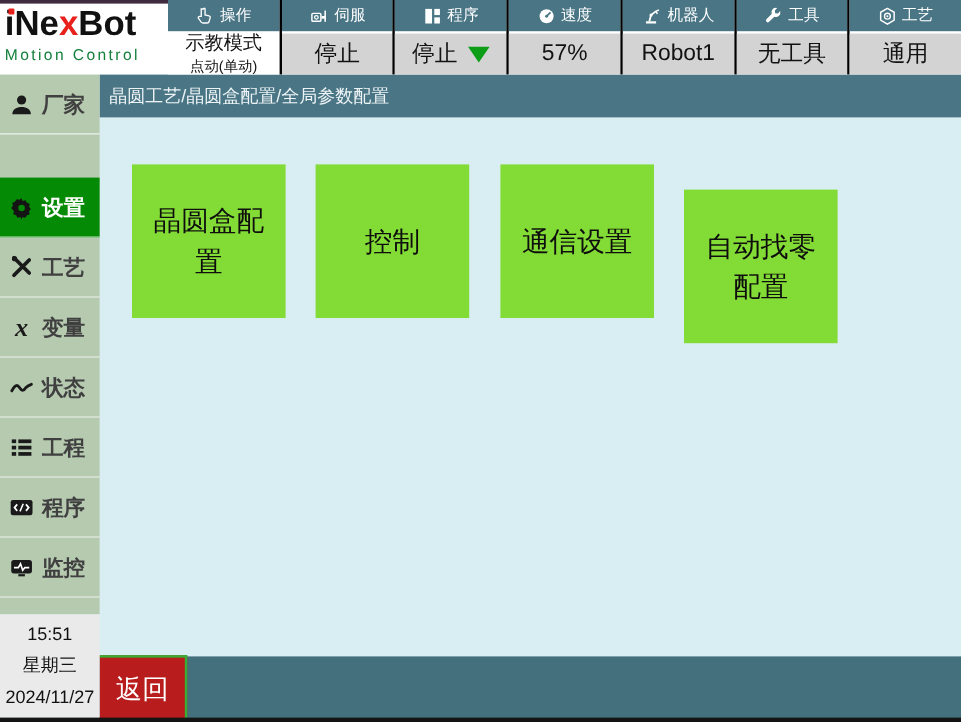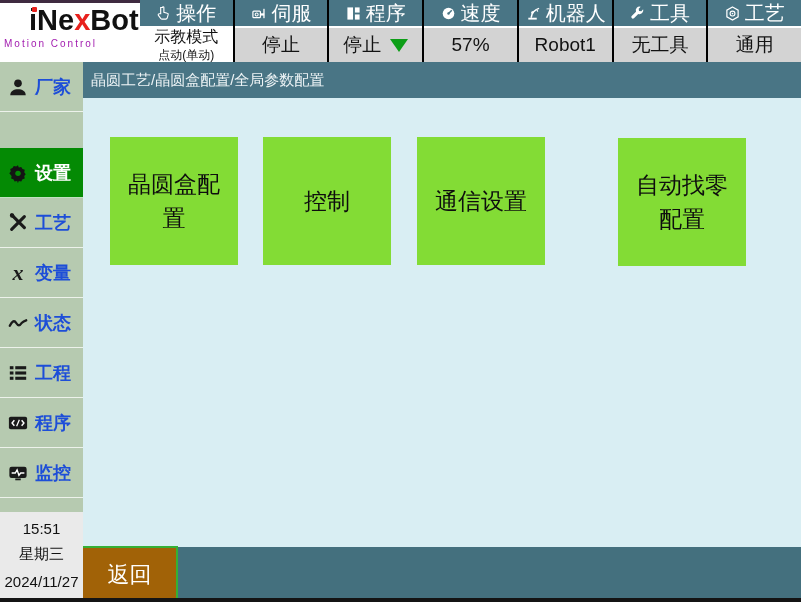--- a/index.html
+++ b/index.html
@@ -3,63 +3,63 @@
 <meta charset="utf-8">
 <style>
   * { margin:0; padding:0; box-sizing:border-box; }
   html,body { background:#555; }
   body { font-family:"Liberation Sans","DejaVu Sans",sans-serif; }
   .screen { position:relative; width:801px; height:602px; background:#d9eef3; overflow:hidden; margin:0 auto; }
 
   
   .logo-cell { position:absolute; left:0; top:0; width:140px; height:62px; background:#ffffff; z-index:3; padding-top:6px; padding-left:4px; }
   .logo-artifact { position:absolute; left:0; top:0; width:140px; height:3px; background:#3f2a40; }
-  .brand { position:relative; font-size:29px; font-weight:700; color:#111; letter-spacing:0px; line-height:1.0;margin-left:25px; }
+  .brand { position:relative; font-size:29px; font-weight:700; color:#111; letter-spacing:0px; line-height:1.0; }
   .brand .accent { color:#e8211d; }
   .brand .idot { position:absolute; left:3px; top:1px; width:5px; height:5px; background:#e8211d; border-radius:1px; }
-  .subtitle { font-size:10px; color:#a21caf; letter-spacing:2px; margin-top:3px; }
+  .subtitle { font-size:13px; color:#15803d; letter-spacing:2px; margin-top:3px; }
 
   .header-cols { position:absolute; left:140px; top:0; width:661px; height:62px; display:flex; z-index:2; background:#fff; }
   .hcol { flex:1 1 0; display:flex; flex-direction:column; border-left:2px solid #000000; min-width:0; }
   .hcol:first-child { border-left:none; }
-  .tab { height:26px; background:#497585; color:#fff; display:flex; align-items:center; justify-content:center; gap:5px; font-size:20px; cursor:pointer; }
+  .tab { height:26px; background:#497585; color:#fff; display:flex; align-items:center; justify-content:center; gap:5px; font-size:13px; cursor:pointer; }
   .tab .ticon { display:flex; align-items:center; }
   .scell { margin-top:2px; flex:1; background:#d3d3d3; color:#121212; display:flex; align-items:center; justify-content:center; font-size:19px; }
   .scell.mode { background:#ffffff; flex-direction:column; justify-content:space-between; line-height:1.1; }
   .scell.mode .l1 { font-size:16px; }
   .scell.mode .l2 { font-size:12px; }
   .green-tri { width:0; height:0; border-left:9px solid transparent; border-right:9px solid transparent; border-top:13px solid #0d9e17; margin-left:9px; display:inline-block; }
 
   
   .breadcrumb { position:absolute; left:83px; top:62px; width:718px; height:36px; background:#497585; color:#eef4f6; font-size:15px; display:flex; align-items:center; padding-left:8px; }
 
   
   .sidebar { position:absolute; left:0; top:62px; width:83px; height:450px; background:#b6cab0; z-index:2; }
   .side-item { height:50px; display:flex; align-items:center; padding-left:7px; gap:6px; border-bottom:1px solid rgba(255,255,255,.75); cursor:pointer; }
-  .side-item .slabel { font-size:18px; font-weight:700; color:#1d4ed8; }
+  .side-item .slabel { font-size:18px; font-weight:700; color:#404040; }
   .side-item.selected { background:#048a04;margin-top:36px; }
   .side-item.selected .slabel { color:#ffffff; }
   .side-icon { width:22px; height:22px; display:flex; align-items:center; justify-content:center; flex:0 0 22px; }
   .var-x { font-family:"Liberation Serif","DejaVu Serif",serif; font-style:italic; font-weight:700; font-size:22px; color:#1a1a1a; line-height:1; }
 
   
   .clock { position:absolute; left:0; top:512px; width:83px; height:86px; background:#eaeaea; display:flex; flex-direction:column; align-items:center; justify-content:space-around; padding:4px 16px; z-index:2; }
   .clock div { font-size:15px; color:#111; }
 
   
   .main { position:absolute; left:83px; top:98px; width:736px; height:449px; background:#d9eef3; }
   .mbtn { position:absolute; width:128px; height:128px; background:#83dc35; color:#0e0e0e; display:flex; align-items:center; justify-content:center; text-align:center; font-size:23px; line-height:1.5; padding:0 8px; cursor:pointer; }
   .mbtn.b0 { left:27px;  top:39px; }
   .mbtn.b1 { left:180px; top:39px; }
   .mbtn.b2 { left:334px; top:39px; }
-  .mbtn.b3 { left:487px; top:40px;margin-left:48px; }
+  .mbtn.b3 { left:487px; top:60px; }
 
   
   .footer { position:absolute; left:83px; top:547px; width:718px; height:55px; background:#44707e; }
-  .back-btn { position:absolute; left:0; top:-1px; width:95px; height:56px; background:#a16207; color:#fff; font-size:22px; display:flex; align-items:center; justify-content:center; border-top:2px solid #35b035; border-right:2px solid #35b035; cursor:pointer; }
+  .back-btn { position:absolute; left:0; top:-1px; width:73px; height:56px; background:#b91c1c; color:#fff; font-size:22px; display:flex; align-items:center; justify-content:center; border-top:2px solid #35b035; border-right:2px solid #35b035; cursor:pointer; }
   .bottom-strip { position:absolute; left:0; top:598px; width:801px; height:4px; background:#141414; z-index:4; }
 
   svg { display:block; }
 </style>
 </head>
 <body>
 
 <div class="screen">
 
   <div class="logo-cell">

